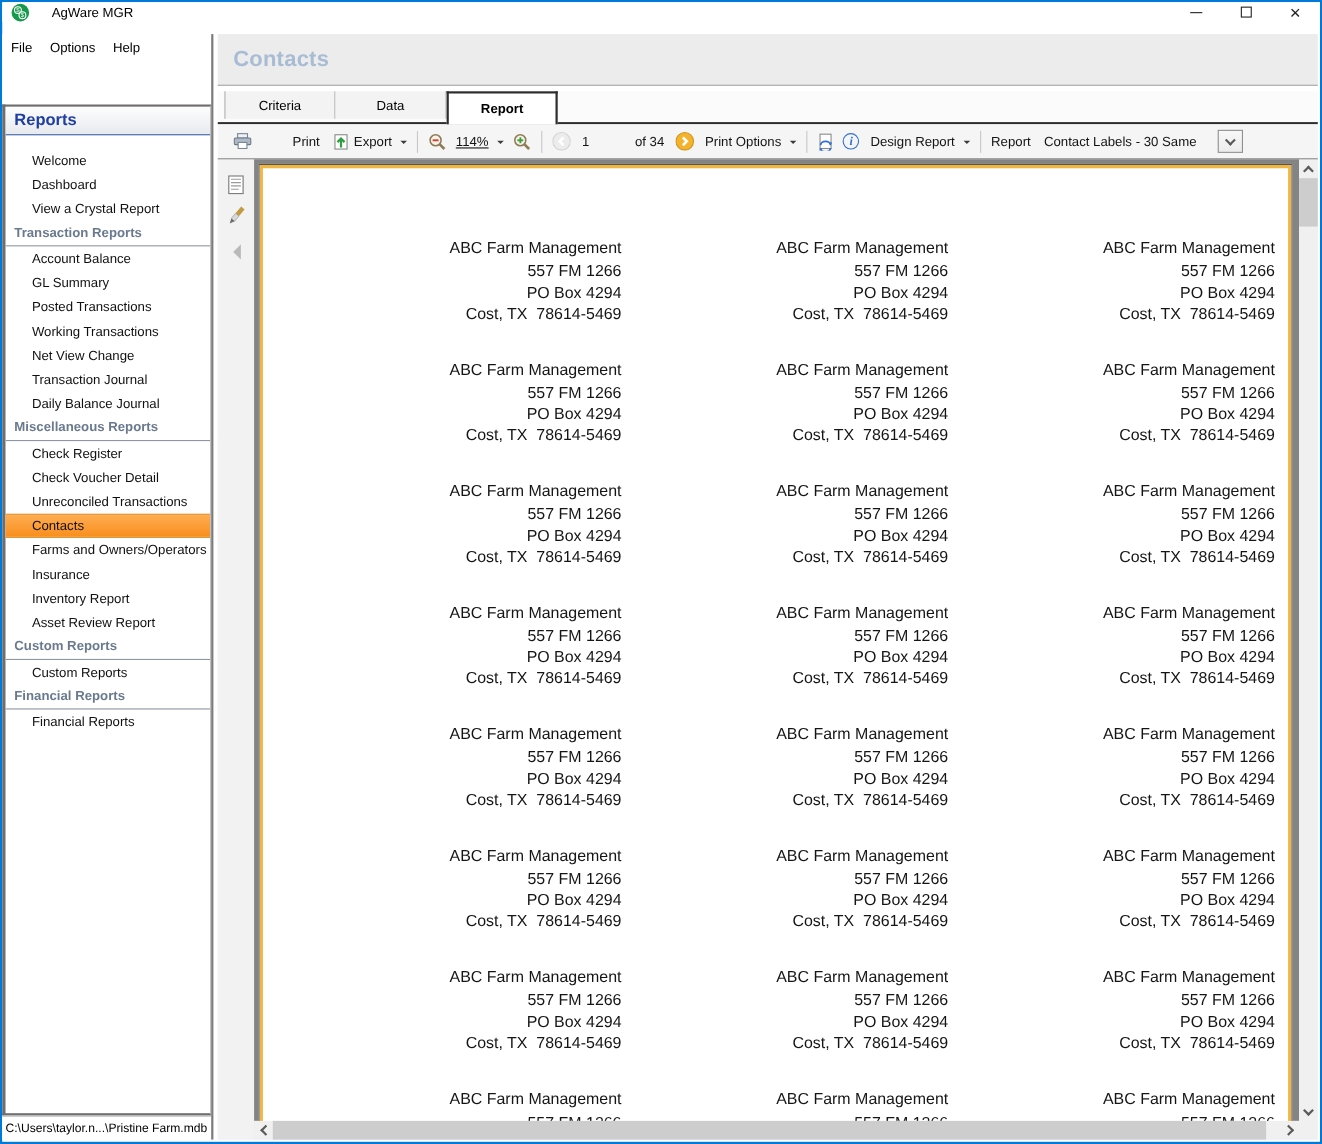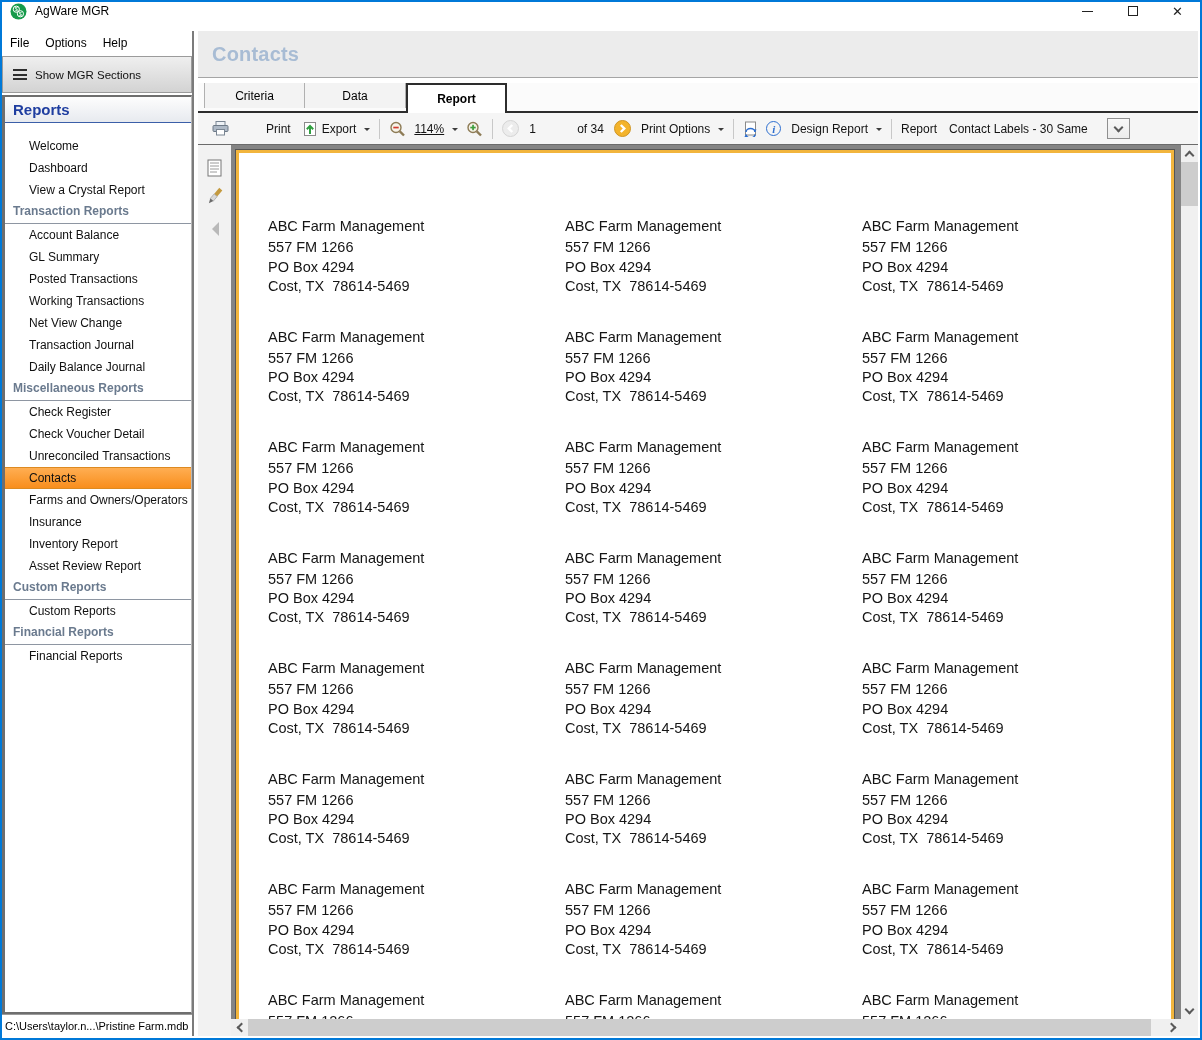--- a/index.html
+++ b/index.html
@@ -2,21 +2,21 @@
 <html><head>
 <meta charset="utf-8">
 <style>
   * { margin:0; padding:0; box-sizing:border-box; }
   html,body { width:1202px; height:1040px; overflow:hidden; }
   body { font-family:"Liberation Sans", sans-serif; background:#fff; position:relative; font-size:12px; color:#111; }
 
   .window { position:absolute; inset:0; border:2px solid #0079d8; background:#ffffff; }
 
   
-  .titlebar { position:absolute; left:0; right:0; top:0; height:18px; background:#fff; display:flex; align-items:center; }
+  .titlebar { position:absolute; left:0; right:0; top:0; height:18px; background:#fff; display:flex; align-items:center;gap:12px; }
   .app-icon { margin-left:8px; width:17px; height:17px; flex:0 0 auto; }
   .title-text { margin-left:8px; font-size:12px; color:#000; }
   .win-controls { margin-left:auto; display:flex; height:100%; }
   .win-btn { width:45px; height:100%; display:flex; align-items:center; justify-content:center; cursor:default; }
   .glyph-min { width:11px; height:1px; background:#222; }
   .glyph-max { width:10px; height:10px; border:1px solid #222; }
   .glyph-close { font-size:13px; color:#222; line-height:1; }
 
   
   .sidebar { position:absolute; left:0; top:29px; width:190px; bottom:2px; background:#fff; }
@@ -71,21 +71,21 @@
   .chev-down { transform:rotate(-45deg); margin-top:-3px; }
   .chev-up { transform:rotate(135deg); margin-top:4px; }
   .chev-left { transform:rotate(45deg); margin-left:3px; }
   .chev-right { transform:rotate(-135deg); margin-right:3px; }
 
   
   .report-zone { position:absolute; left:0; right:0; top:113px; bottom:0; border-top:1px solid #6b6b6b; background:#f2f2f2; }
   .tool-strip { position:absolute; left:0; top:0; bottom:0; width:33px; background:#f2f2f2; display:flex; flex-direction:column; align-items:center; padding-top:14px; gap:10px; }
   .strip-arrow { width:0; height:0; border:7px solid transparent; border-right-color:#b9b9b9; margin-top:6px; margin-right:6px; }
 
-  .viewport { position:absolute; left:33px; right:17px; top:0; bottom:17px; background:#848484; overflow:hidden; }
+  .viewport { position:absolute; left:33px; right:17px; top:0; bottom:17px; background:#848484; overflow:hidden;text-align:right; }
   .page { position:absolute; left:4px; top:4px; width:940px; height:1400px; background:#fff; border:1px solid #555;
           box-shadow:inset 0 0 0 3px #f2b53d; }
   .labels-grid { position:absolute; left:4px; top:4px; right:4px; display:grid; grid-template-columns:repeat(3, 297px);
                  grid-auto-rows:110.5px; padding:63px 0 0 28px; }
   .label-cell { }
   .label-line { font-size:14.5px; line-height:19.3px; color:#151515; white-space:pre; }
   .label-line:first-child { margin-bottom:2px; }
 
   
   .vscroll { position:absolute; right:0; top:0; bottom:17px; width:17px; background:#f0f0f0; }
@@ -125,28 +125,20 @@
     </div>
   </div>
 
   <div class="sidebar">
     <div class="menubar">
       <span class="menu-item">File</span>
       <span class="menu-item">Options</span>
       <span class="menu-item">Help</span>
     </div>
 
-    <div class="mgr-toggle">
-      <span class="hamburger">
-          <span></span>
-          <span></span>
-          <span></span>
-        </span>
-      <span class="mgr-toggle-label">Show MGR Sections</span>
-    </div>
 
     <div class="nav">
       <div class="nav-header">Reports</div>
       <div class="nav-list">
           <div class="nav-item">Welcome</div>
           <div class="nav-item">Dashboard</div>
           <div class="nav-item">View a Crystal Report</div>
           <div class="nav-section">Transaction Reports</div>
           <div class="nav-item">Account Balance</div>
           <div class="nav-item">GL Summary</div>

